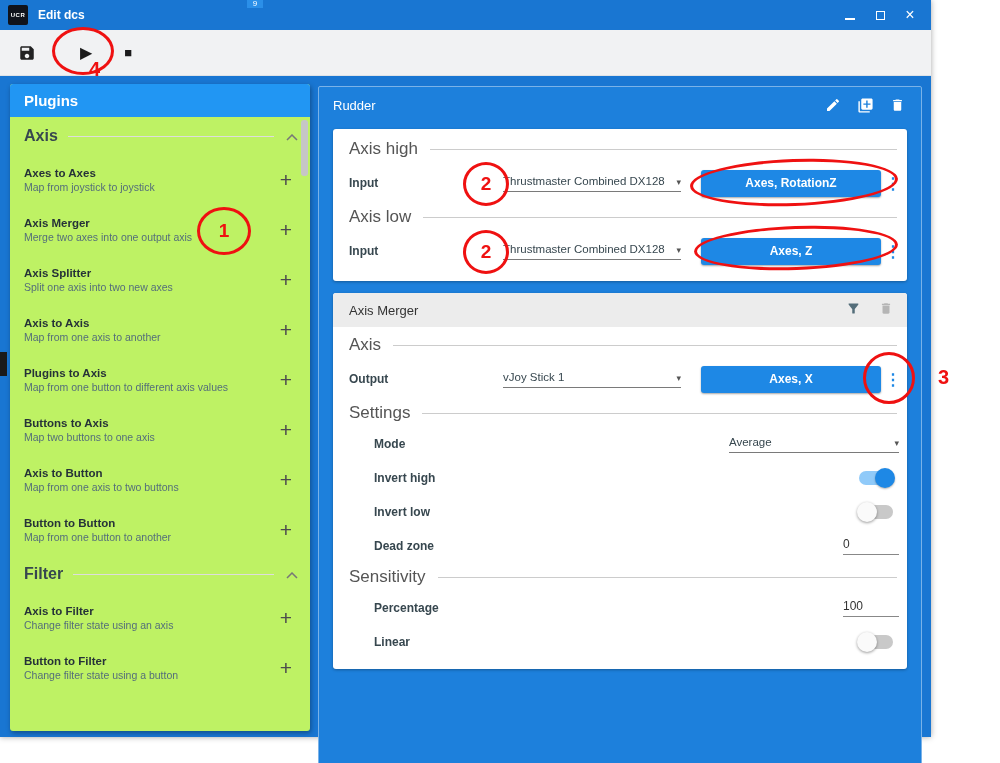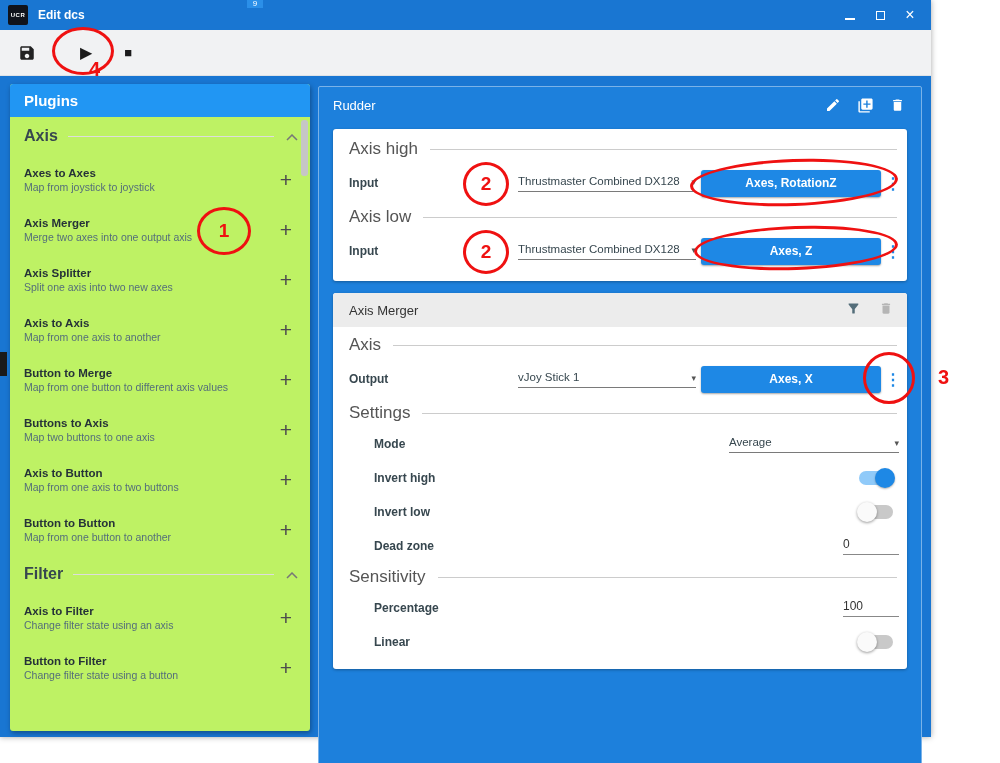--- a/index.html
+++ b/index.html
@@ -45,21 +45,21 @@
 
   .card { background:#fff; border-radius:3px; margin:6px 14px 12px; box-shadow:0 1px 3px rgba(0,0,0,.3); }
   .inputs-card { padding:6px 6px 10px 16px; }
   .group-header { display:flex; align-items:center; height:28px; color:#555; font-size:17px; }
   .group-line { flex:1; border-top:1px solid #ccc; margin-left:12px; margin-right:4px; }
   .field-row { display:flex; align-items:center; height:40px; }
   .field-label { width:150px; font-size:12px; font-weight:700; color:#37474f; }
   .dev-select { display:flex; align-items:flex-end; width:178px; border-bottom:1px solid #7a7a7a; padding-bottom:4px; margin-left:auto; color:#37474f; font-size:11.5px; }
   .dev-select .txt { flex:1; white-space:nowrap; overflow:hidden; }
   .caret { font-size:9px; color:#555; margin-left:4px; }
-  .bind-btn { width:180px; height:27px; background:#1e88e5; border:none; border-radius:3px; color:#fff; font-size:12px; font-weight:700; margin-left:5px; box-shadow:0 1px 2px rgba(0,0,0,.35); display:flex; align-items:center; justify-content:center; }
+  .bind-btn { width:180px; height:27px; background:#1e88e5; border:none; border-radius:3px; color:#fff; font-size:12px; font-weight:700; margin-left:20px; box-shadow:0 1px 2px rgba(0,0,0,.35); display:flex; align-items:center; justify-content:center; }
   .dots { color:#1e88e5; font-size:16px; font-weight:700; width:16px; text-align:center; margin-left:4px; }
 
   .merger-card { padding:0; }
   .merger-header { height:34px; background:#ececec; border-radius:3px 3px 0 0; display:flex; align-items:center; padding:0 14px 0 16px; font-size:13px; color:#333; }
   .mh-icons { margin-left:auto; display:flex; align-items:center; gap:18px; }
   .merger-body { padding:4px 6px 10px 16px; }
   .setting-row { display:flex; align-items:center; height:34px; }
   .setting-label { font-size:12px; font-weight:700; color:#37474f;padding-left:25px; }
   .mode-select { display:flex; align-items:flex-end; width:170px; border-bottom:1px solid #7a7a7a; padding-bottom:4px; margin-left:auto; margin-right:2px; color:#37474f; font-size:11.5px; }
   .mode-select .txt { flex:1; }
@@ -156,21 +156,21 @@
         <div class="plugin-item">
           <div class="pi-text">
             <div class="pi-title">Axis to Axis</div>
             <div class="pi-desc">Map from one axis to another</div>
           </div>
           <div class="pi-add">+</div>
         </div>
 
         <div class="plugin-item">
           <div class="pi-text">
-            <div class="pi-title">Button to Merge</div>
+            <div class="pi-title">Plugins to Axis</div>
             <div class="pi-desc">Map from one button to different axis values</div>
           </div>
           <div class="pi-add">+</div>
         </div>
 
         <div class="plugin-item">
           <div class="pi-text">
             <div class="pi-title">Buttons to Axis</div>
             <div class="pi-desc">Map two buttons to one axis</div>
           </div>

